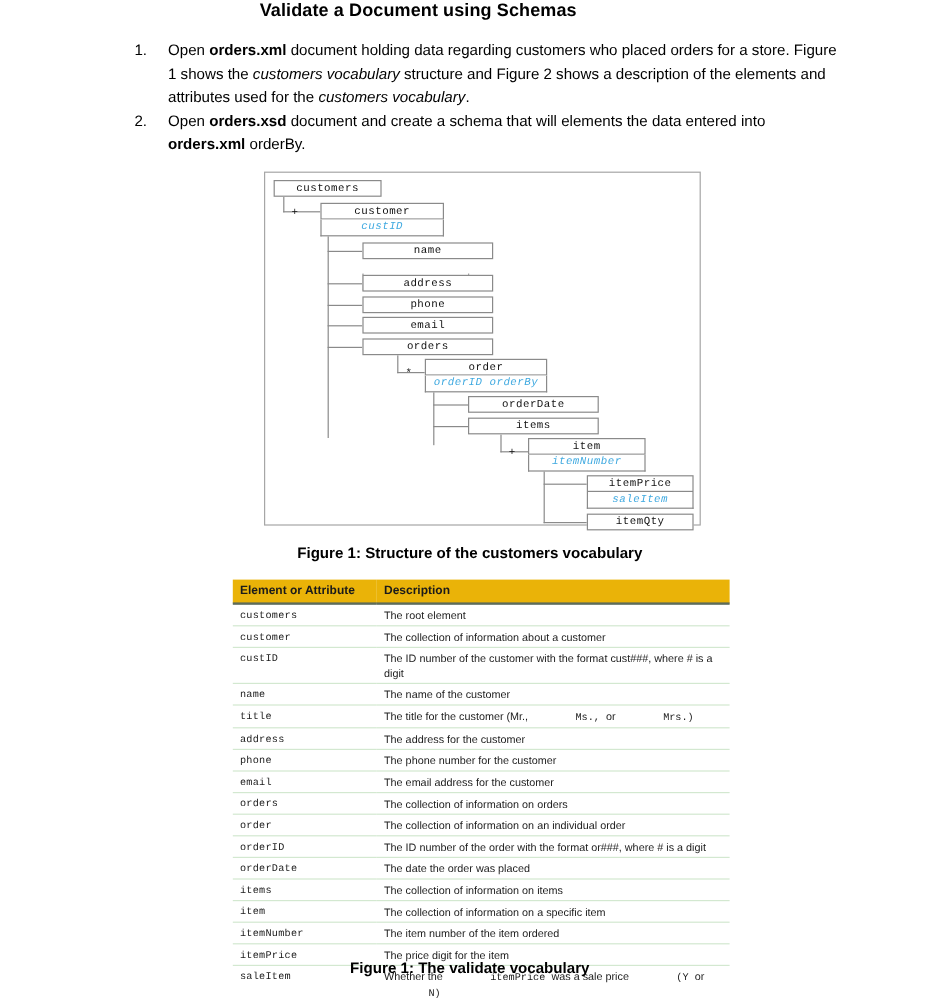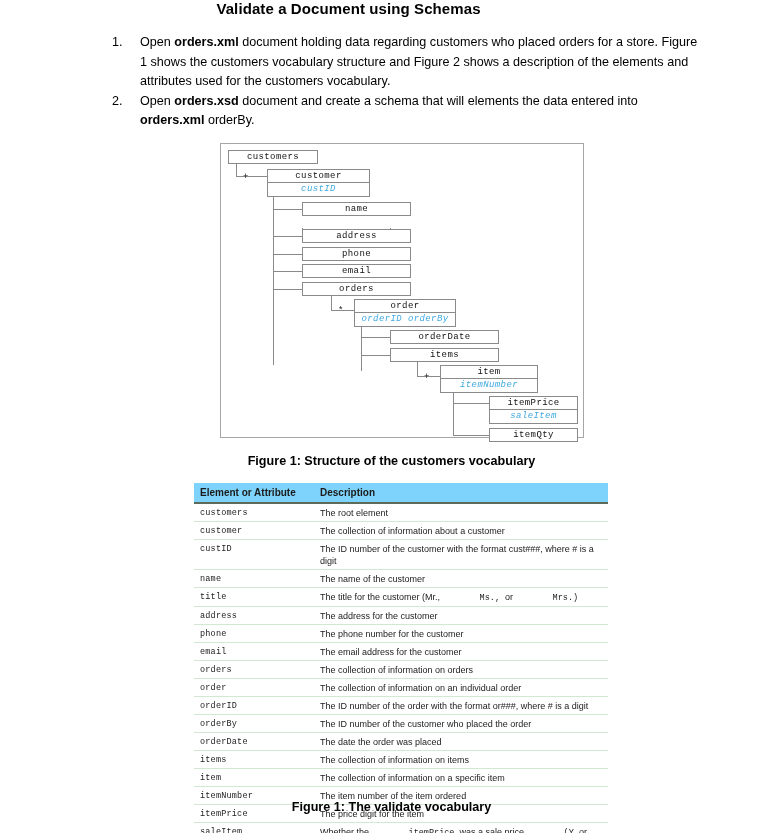--- a/index.html
+++ b/index.html
@@ -41,21 +41,21 @@
     line-height: 19.6px;
     margin-bottom: 0px;
   }
   .list-num {
     position: absolute;
     left: 5px;
     top: 0;
     font-size: 12.6px;
   }
   .b { font-weight: bold; }
-  .i { }
+  .i { font-style: italic; }
 
   
   .tree-frame {
     position: absolute;
     left: 220px;
     top: 143px;
     width: 364px;
     height: 295px;
     border: 1px solid #a6a6a6;
     background: #ffffff;
@@ -117,21 +117,21 @@
   .vocab-table {
     position: absolute;
     left: 194px;
     top: 483px;
     width: 414px;
     border-collapse: collapse;
     table-layout: fixed;
     background: #ffffff;
   }
   .vocab-table th {
-    background: #7dd3fc;
+    background: #eab308;
     text-align: left;
     font-size: 10px;
     font-weight: bold;
     padding: 4px 4px 4px 6px;
     border-bottom: 2px solid #5d6b5a;
     color: #1b1b1b;
   }
   .vocab-table td {
     font-size: 9px;
     padding: 2.5px 4px 2.5px 6px;
@@ -316,24 +316,20 @@
       </tr>
       <tr>
         <td class="term">order</td>
         <td><span>The </span><span>collection </span><span>of </span><span>information </span><span>on </span><span>an </span><span>individual </span><span>order</span></td>
       </tr>
       <tr>
         <td class="term">orderID</td>
         <td><span>The </span><span>ID </span><span>number </span><span>of </span><span>the </span><span>order </span><span>with </span><span>the </span><span>format </span><span>or###, </span><span>where </span><span># </span><span>is </span><span>a </span><span>digit</span></td>
       </tr>
       <tr>
-        <td class="term">orderBy</td>
-        <td><span>The </span><span>ID </span><span>number </span><span>of </span><span>the </span><span>customer </span><span>who </span><span>placed </span><span>the </span><span>order</span></td>
-      </tr>
-      <tr>
         <td class="term">orderDate</td>
         <td><span>The </span><span>date </span><span>the </span><span>order </span><span>was </span><span>placed</span></td>
       </tr>
       <tr>
         <td class="term">items</td>
         <td><span>The </span><span>collection </span><span>of </span><span>information </span><span>on </span><span>items</span></td>
       </tr>
       <tr>
         <td class="term">item</td>
         <td><span>The </span><span>collection </span><span>of </span><span>information </span><span>on </span><span>a </span><span>specific </span><span>item</span></td>

